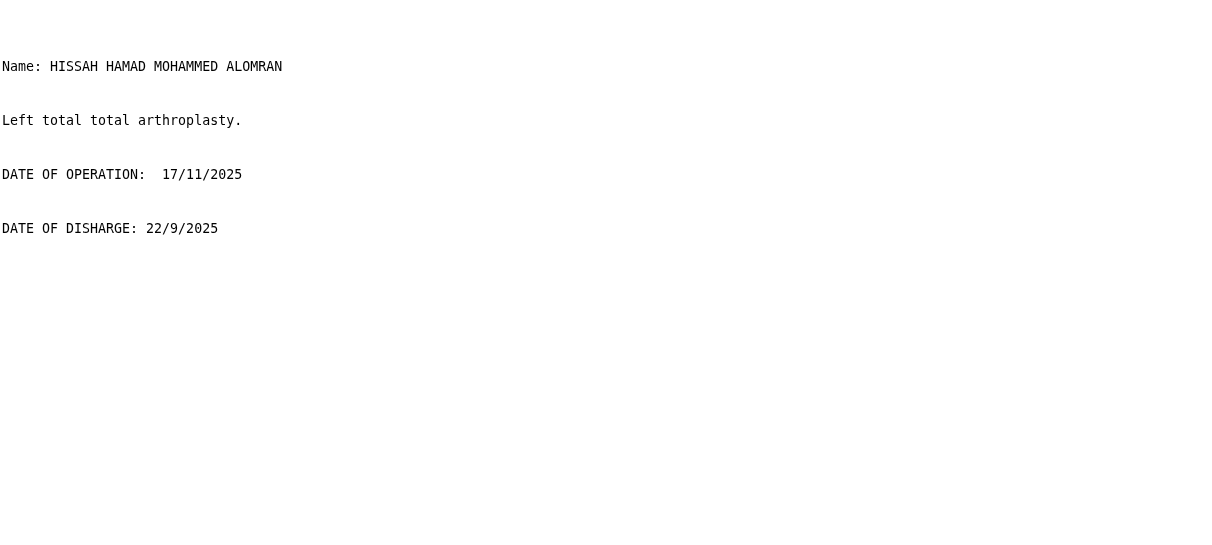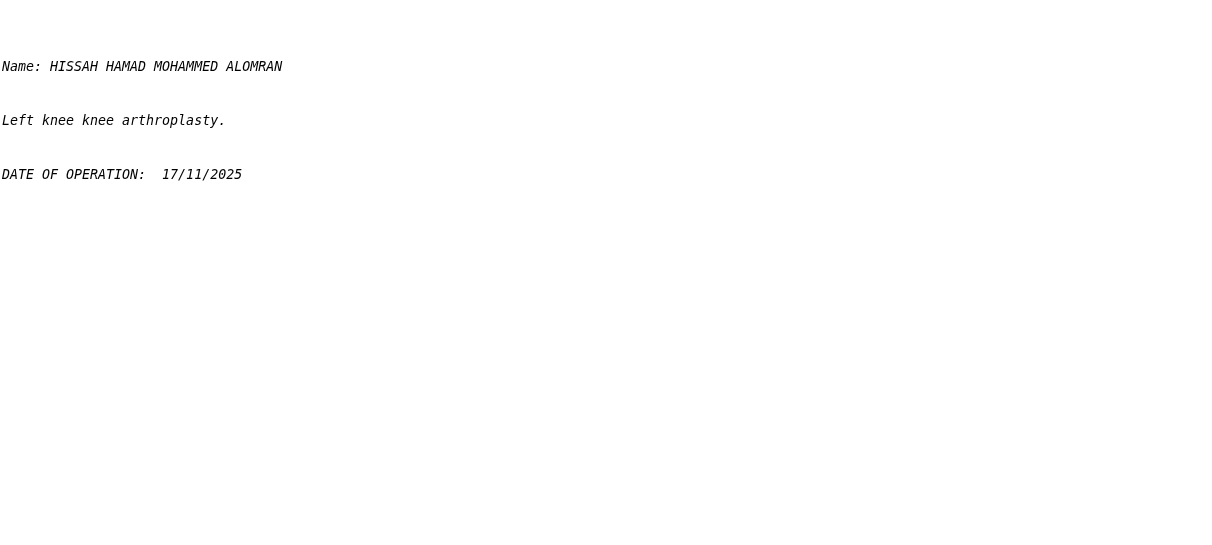--- a/index.html
+++ b/index.html
@@ -16,34 +16,34 @@
     line-height: 18px;
     color: #000000;
   }
   #doc {
     padding: 4px 0 0 2px;
     white-space: pre;
   }
   .line {
     white-space: pre;
     min-height: 18px;
-    font-style: italic;
   }
   .blank {
     min-height: 18px;
   }
 </style>
 </head>
 <body>
 
 <div id="doc">
 
   <div class="line">Name: HISSAH HAMAD MOHAMMED ALOMRAN</div>
-  <div class="line">Left knee knee arthroplasty.</div>
+  <div class="line">Left total total arthroplasty.</div>
   <div class="line">DATE OF OPERATION:  17/11/2025</div>
+  <div class="line">DATE OF DISHARGE: 22/9/2025</div>
 
   <div class="blank"></div>
   <div class="blank"></div>
   <div class="blank"></div>
 
   
   
   
   
   

